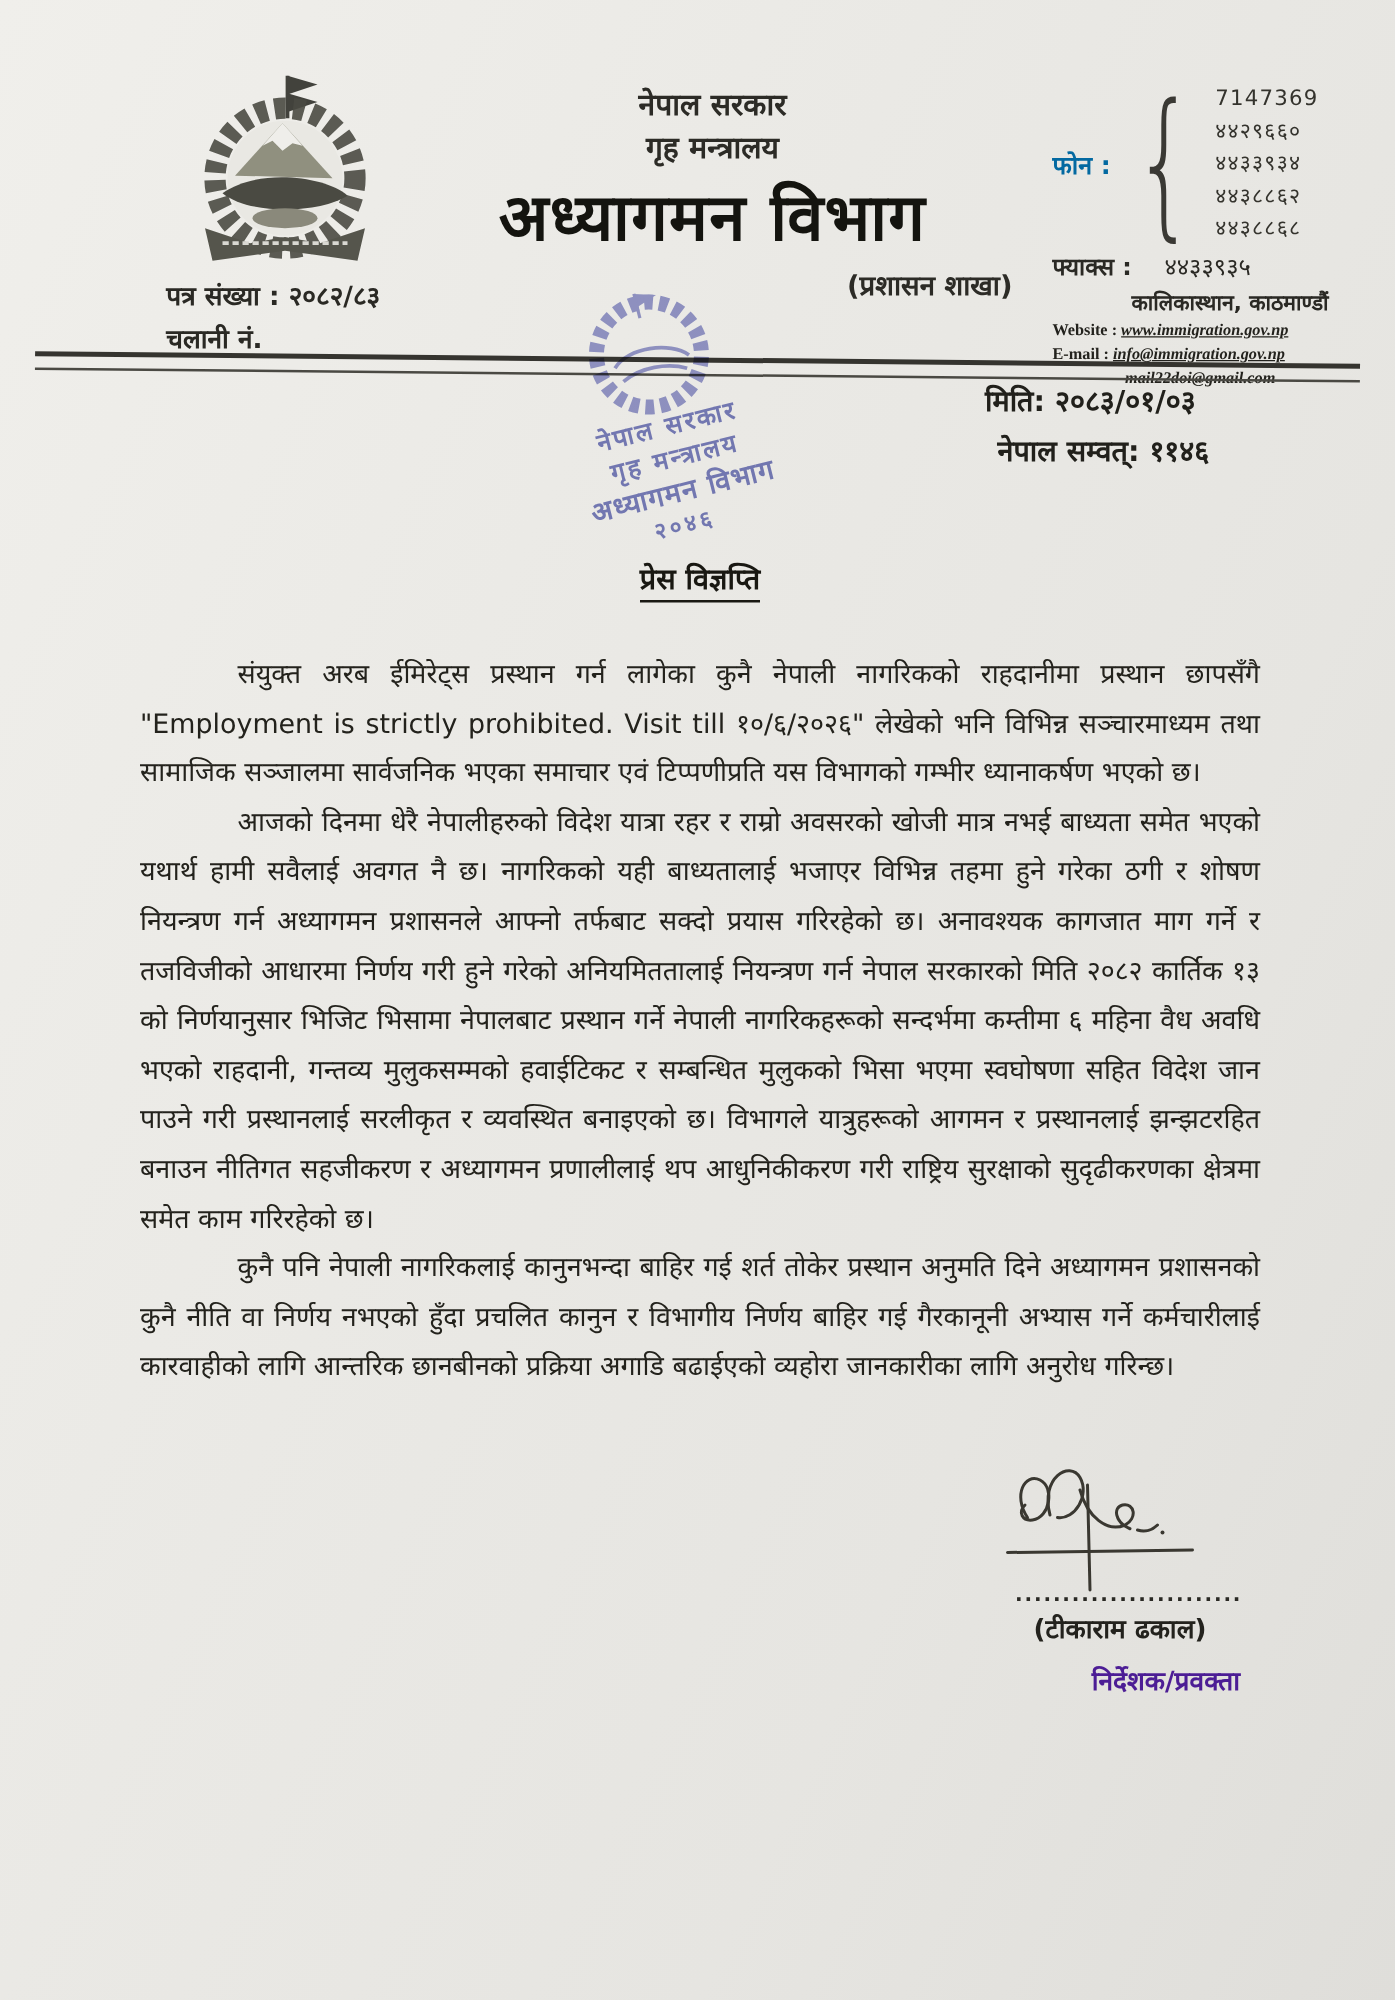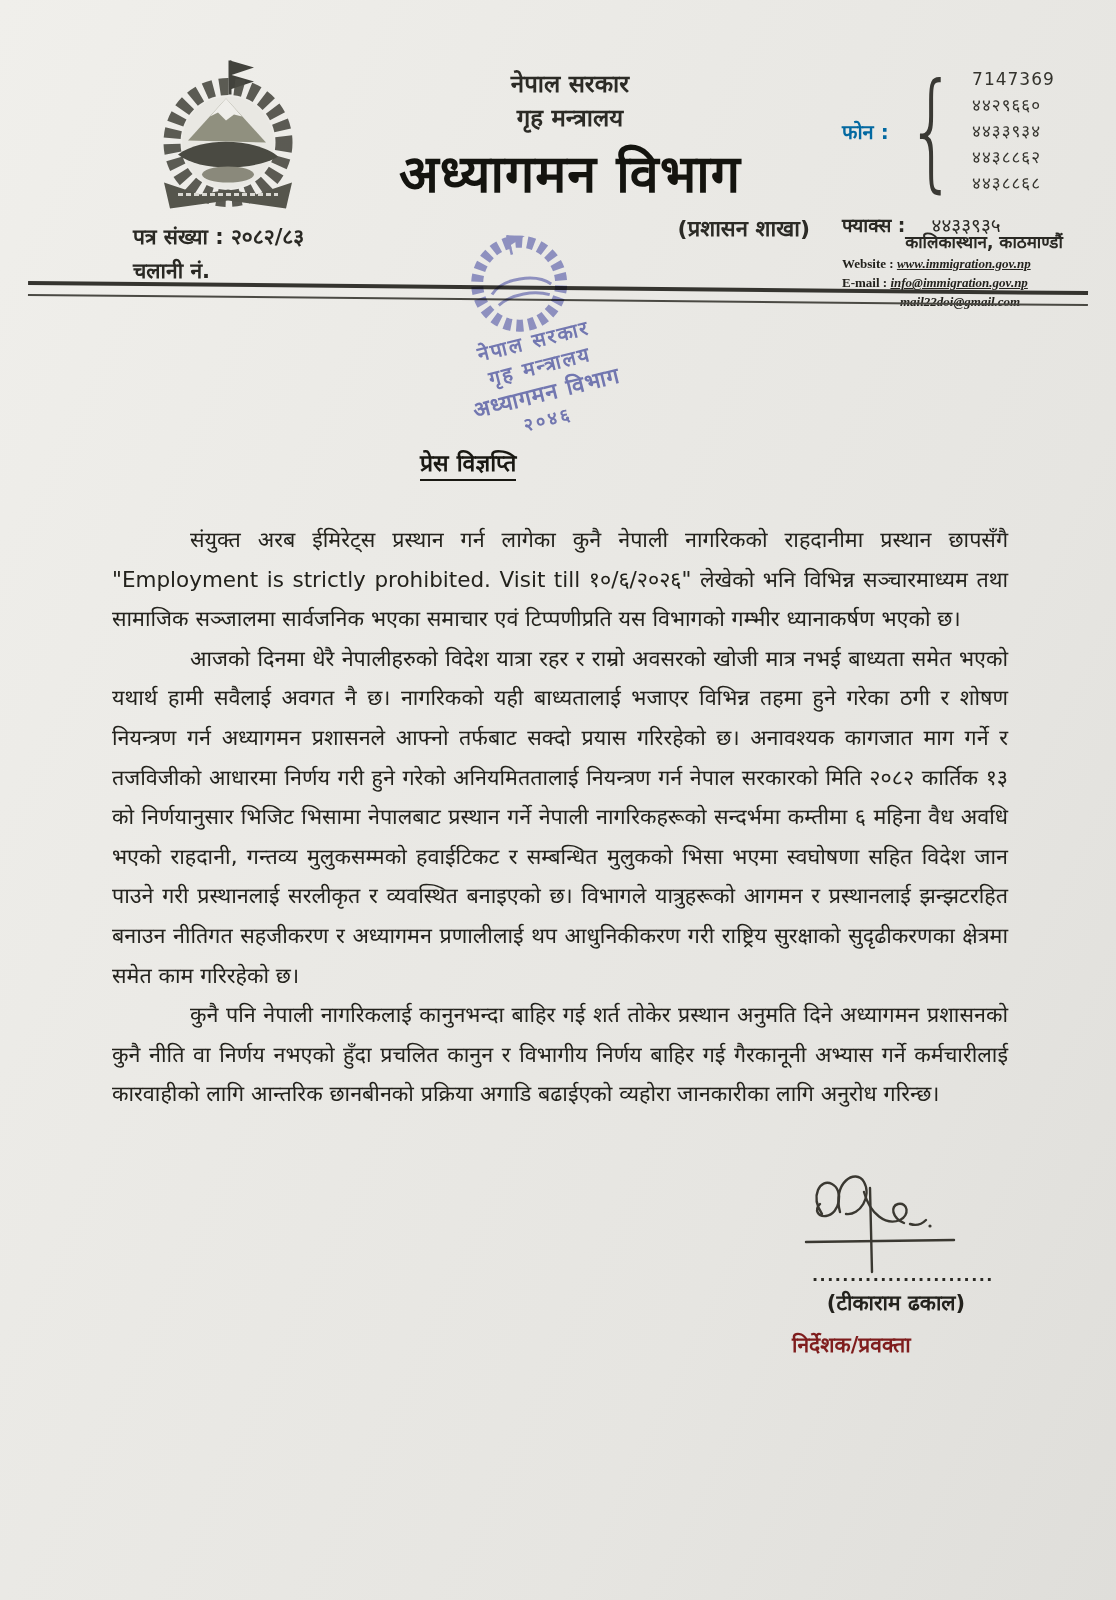--- a/index.html
+++ b/index.html
@@ -21,21 +21,21 @@
 
   .ref-line{left:133px;top:222px;font-size:21px;font-weight:600;color:#2a2924;}
   .disp-line{left:133px;top:256px;font-size:21px;font-weight:600;color:#2a2924;}
 
   
   .phone-wrap{left:842px;top:66px;display:flex;align-items:center;}
   .phone-label{font-size:20px;font-weight:700;color:#0369a1;margin-right:2px;}
   .brace{font-size:128px;font-weight:200;color:#3a3934;line-height:128px;transform:scaleX(.62);font-family:"DejaVu Sans",sans-serif;}
   .phone-col{display:flex;flex-direction:column;margin-left:0px;}
   .phone-col div{font-size:17px;line-height:26px;color:#34332d;letter-spacing:1px;}
-  .fax-row{left:842px;top:200px;font-size:19px;color:#2a2924;margin-top:12px;}
+  .fax-row{left:842px;top:200px;font-size:19px;color:#2a2924;}
   .fax-row .lbl{font-weight:700;margin-right:20px;}
   .addr-line{left:844px;top:230px;width:280px;text-align:center;font-size:17px;font-weight:600;color:#2a2924;}
   .weblines{left:806px;top:254px;width:300px;font-family:"Liberation Serif",serif;font-size:13px;font-weight:700;color:#23221d;line-height:19px;margin-left:36px;}
   .weblines .lnk{font-style:italic;text-decoration:underline;}
   .weblines .lnk2{font-style:italic;}
   .webrow{white-space:nowrap;}
   .mailrow2{margin-left:58px;}
 
   
   .rule{left:28px;top:286px;width:1060px;height:9px;border-top:4.5px solid #35342f;border-bottom:2px solid #4a4943;transform:rotate(0.55deg);}
@@ -43,35 +43,35 @@
   
   .date-block{left:788px;top:302px;width:240px;}
   .date-line{font-size:23px;font-weight:600;color:#21201b;line-height:40px;white-space:nowrap;}
   .sambat-line{font-size:23px;font-weight:600;color:#21201b;line-height:40px;margin-left:10px;white-space:nowrap;}
 
   
   .stamp{left:418px;top:224px;width:228px;height:214px;transform:rotate(-14deg);mix-blend-mode:multiply;opacity:.92;}
   .stamp text{fill:#7177bf;font-family:"DejaVu Sans",sans-serif;}
 
   
-  .title{left:420px;top:446px;width:280px;font-size:23px;font-weight:700;color:#191812;}
+  .title{left:420px;top:446px;width:280px;text-align:center;font-size:23px;font-weight:700;color:#191812;}
   .title span{border-bottom:2px solid #191812;padding-bottom:3px;}
 
   
   .body-text{left:112px;top:520px;width:896px;}
   .body-text p{
     margin:0;font-size:21.5px;line-height:39.6px;text-align:justify;
     text-indent:78px;color:#23221c;
   }
 
   
   .sig-svg{left:798px;top:1162px;}
   .sig-dots{left:812px;top:1266px;font-size:16px;letter-spacing:1.5px;color:#2a2924;font-weight:700;}
   .sig-name{left:796px;top:1288px;width:200px;text-align:center;font-size:21px;font-weight:600;color:#23221d;white-space:nowrap;}
-  .sig-desig{left:792px;top:1330px;width:200px;text-align:left;font-size:21px;font-weight:600;color:#7f1d1d;white-space:nowrap;}
+  .sig-desig{left:792px;top:1330px;width:200px;text-align:right;font-size:21px;font-weight:600;color:#4c1d95;white-space:nowrap;}
 </style>
 </head>
 <body>
 
 <div class="page">
 
   <svg class="abs" style="left:138px;top:52px;" width="180" height="175" viewBox="0 0 180 170">
     <g stroke="#42423c" fill="none">
       <line x1="92" y1="6" x2="92" y2="40" stroke-width="3"></line>
       <path d="M92,6 L116,13 L92,21 Z" fill="#42423c" stroke="none"></path>
@@ -134,20 +134,24 @@
       <circle cx="113" cy="58" r="42" stroke-width="12" stroke-dasharray="7 5"></circle>
       <path d="M84,62 C98,48 132,52 144,66" stroke-width="3"></path>
       <path d="M88,74 C104,66 126,68 140,76" stroke-width="3"></path>
     </g>
     <text x="113" y="124" text-anchor="middle" font-size="20" font-weight="600" letter-spacing="2">नेपाल सरकार</text>
     <text x="113" y="150" text-anchor="middle" font-size="20" font-weight="600" letter-spacing="2">गृह मन्त्रालय</text>
     <text x="113" y="178" text-anchor="middle" font-size="22" font-weight="600" letter-spacing="1">अध्यागमन विभाग</text>
     <text x="108" y="203" text-anchor="middle" font-size="18" font-weight="600" letter-spacing="3">२०४६</text>
   </svg>
 
+  <div class="abs date-block">
+    <div class="date-line">मिति: २०८३/०१/०३</div>
+    <div class="sambat-line">नेपाल सम्वत्: ११४६</div>
+  </div>
 
   <div class="abs title">
     <span>प्रेस विज्ञप्ति</span>
   </div>
 
   <div class="abs body-text">
     <p>संयुक्त अरब ईमिरेट्स प्रस्थान गर्न लागेका कुनै नेपाली नागरिकको राहदानीमा प्रस्थान छापसँगै "Employment is strictly prohibited. Visit till १०/६/२०२६" लेखेको भनि विभिन्न सञ्चारमाध्यम तथा सामाजिक सञ्जालमा सार्वजनिक भएका समाचार एवं टिप्पणीप्रति यस विभागको गम्भीर ध्यानाकर्षण भएको छ।</p>
     <p>आजको दिनमा धेरै नेपालीहरुको विदेश यात्रा रहर र राम्रो अवसरको खोजी मात्र नभई बाध्यता समेत भएको यथार्थ हामी सवैलाई अवगत नै छ। नागरिकको यही बाध्यतालाई भजाएर विभिन्न तहमा हुने गरेका ठगी र शोषण नियन्त्रण गर्न अध्यागमन प्रशासनले आफ्नो तर्फबाट सक्दो प्रयास गरिरहेको छ। अनावश्यक कागजात माग गर्ने र तजविजीको आधारमा निर्णय गरी हुने गरेको अनियमिततालाई नियन्त्रण गर्न नेपाल सरकारको मिति २०८२ कार्तिक १३ को निर्णयानुसार भिजिट भिसामा नेपालबाट प्रस्थान गर्ने नेपाली नागरिकहरूको सन्दर्भमा कम्तीमा ६ महिना वैध अवधि भएको राहदानी, गन्तव्य मुलुकसम्मको हवाईटिकट र सम्बन्धित मुलुकको भिसा भएमा स्वघोषणा सहित विदेश जान पाउने गरी प्रस्थानलाई सरलीकृत र व्यवस्थित बनाइएको छ। विभागले यात्रुहरूको आगमन र प्रस्थानलाई झन्झटरहित बनाउन नीतिगत सहजीकरण र अध्यागमन प्रणालीलाई थप आधुनिकीकरण गरी राष्ट्रिय सुरक्षाको सुदृढीकरणका क्षेत्रमा समेत काम गरिरहेको छ।</p>
     <p>कुनै पनि नेपाली नागरिकलाई कानुनभन्दा बाहिर गई शर्त तोकेर प्रस्थान अनुमति दिने अध्यागमन प्रशासनको कुनै नीति वा निर्णय नभएको हुँदा प्रचलित कानुन र विभागीय निर्णय बाहिर गई गैरकानूनी अभ्यास गर्ने कर्मचारीलाई कारवाहीको लागि आन्तरिक छानबीनको प्रक्रिया अगाडि बढाईएको व्यहोरा जानकारीका लागि अनुरोध गरिन्छ।</p>
   </div>

